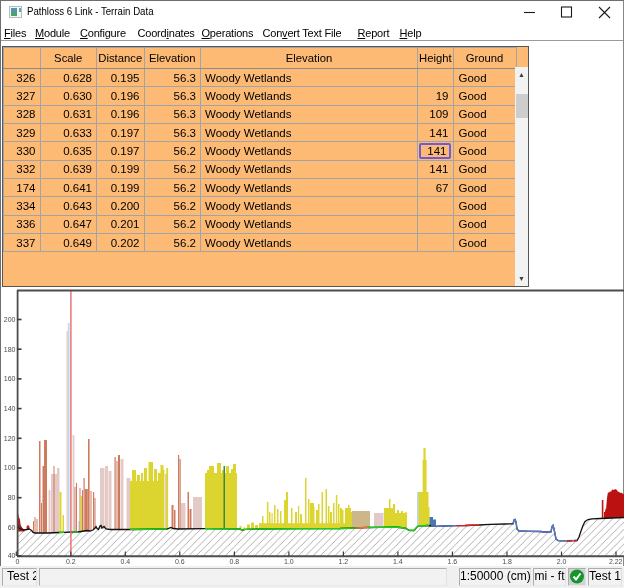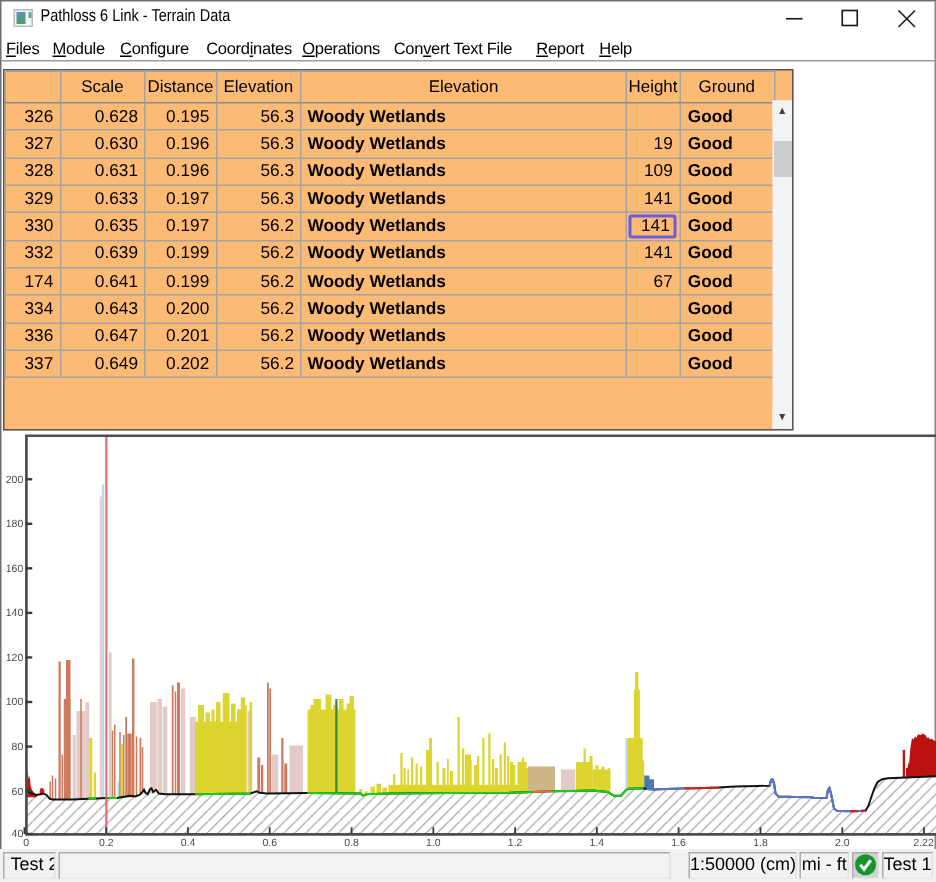--- a/index.html
+++ b/index.html
@@ -13,21 +13,21 @@
 
 #menu{left:0;top:24px;width:564px;height:17px;font-size:11px;color:#000;}
 #menu span{position:absolute;top:3px;letter-spacing:-0.2px;}
 #menusep{left:1px;top:40px;width:622px;height:1px;background:#9b9b9b;}
 
 #tblwrap{left:2px;top:46px;width:527px;height:241px;border:1px solid #565656;box-sizing:border-box;background:#fdba74;}
 table{border-collapse:collapse;table-layout:fixed;font-size:11.5px;color:#000;width:513px;}
 td,th{border:1px solid #a3a3a3;padding:0 4px 0 4px;overflow:hidden;white-space:nowrap;height:18.33px;box-sizing:border-box;font-weight:400;}
 thead th{height:21px;text-align:center;border-bottom:1px solid #8a8a8a;padding:0 1px;font-size:11.3px;}
 td.r{text-align:right;}
-td.l{text-align:left;font-weight:bold;}
+td.l{text-align:left;}
 td.g{padding-left:5px;}
 td.sel{position:relative;}
 td.sel span{position:absolute;right:2px;top:1px;left:1px;bottom:1px;border:2px solid #6b5be0;border-radius:2px;text-align:right;padding:0 2px 0 0;line-height:12px;}
 
 #sb{left:515px;top:67px;width:13px;height:219px;background:#f3f3f3;}
 .sbarr{position:absolute;left:0;width:13px;height:15px;background:#f2f2f2;color:#404040;font-size:7px;text-align:center;line-height:15px;}
 #sbthumb{position:absolute;left:1px;top:27px;width:12px;height:24px;background:#cdcdcd;}
 
 #status{left:0;top:566px;width:624px;height:22px;background:#f0f0f0;}
 .sbox{position:absolute;top:2px;height:18px;background:#f2f2f2;border:1px solid #adadad;border-bottom-color:#e8e8e8;border-right-color:#e0e0e0;box-sizing:border-box;font-size:12px;color:#000;line-height:15px;white-space:nowrap;overflow:hidden;}

